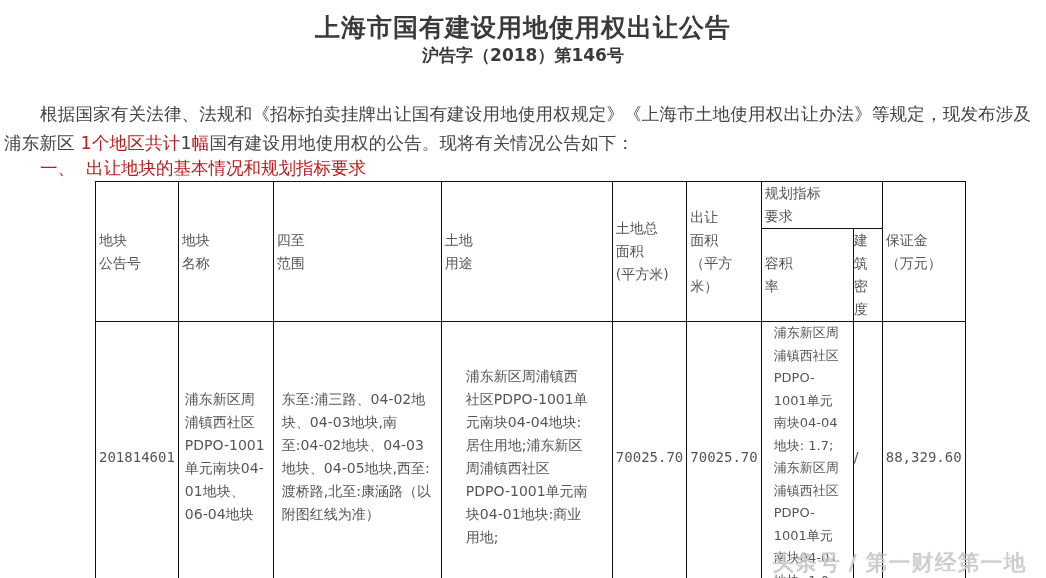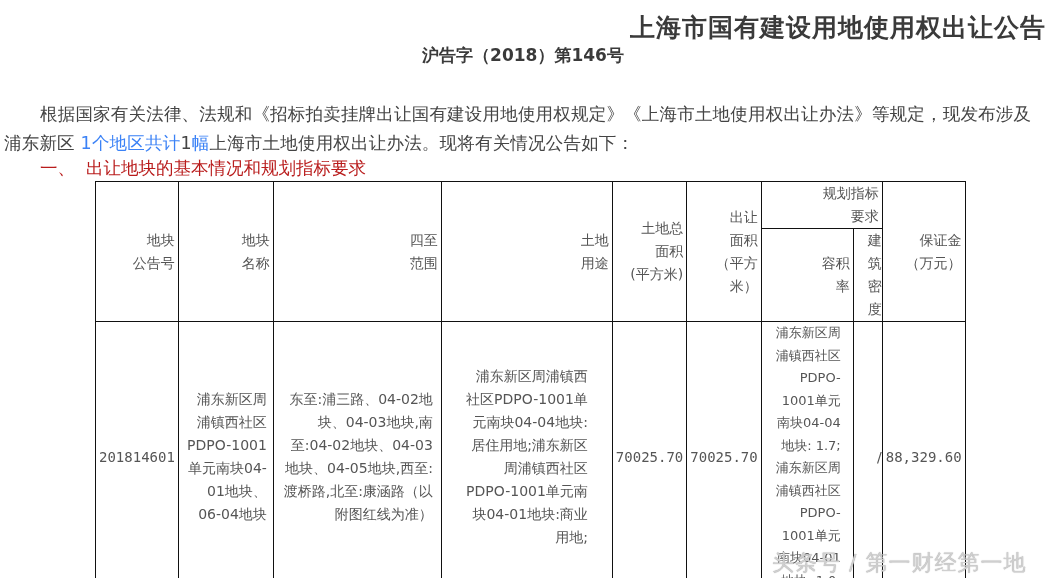--- a/index.html
+++ b/index.html
@@ -1,61 +1,61 @@
 <!DOCTYPE html>
 <html><head>
   <meta charset="utf-8">
   <style>
     html, body { margin: 0; padding: 0; background: #ffffff; }
     body {
       width: 1046px; height: 578px; position: relative; overflow: hidden;
       font-family: "DejaVu Sans", sans-serif; color: #333333;
     }
     .title {
-      position: absolute; left: 0; top: 11px; width: 1046px; text-align: right;
+      position: absolute; left: 0; top: 11px; width: 1046px; text-align: center;
       font-size: 25px; font-weight: bold; color: #3a3a3a; letter-spacing: 1px;
     }
     .subtitle {
       position: absolute; left: 0; top: 44px; width: 1046px; text-align: center;
       font-size: 17px; font-weight: bold; color: #3a3a3a;
     }
     .para {
       position: absolute; left: 4px; top: 100px; width: 1036px;
       font-size: 17.5px; line-height: 29px; color: #444444;
       text-indent: 36px; letter-spacing: 0.2px;
     }
-    .para .em { color: #3b82f6; text-align: right; }
+    .para .em { color: #b91c1c; text-align: right; }
     .section {
       position: absolute; left: 40px; top: 156px;
       font-size: 17.5px; color: #b91c1c;
     }
     .section .num { display: inline-block; width: 46px; }
     table.land {
       position: absolute; left: 95px; top: 181px;
       border-collapse: collapse; table-layout: fixed;
       font-family: "DejaVu Sans", sans-serif; font-size: 14px; color: #555555;
     }
     table.land td {
-      border: 1.5px solid #111111; text-align: right; vertical-align: middle;
+      border: 1.5px solid #111111; text-align: left; vertical-align: middle;
       padding: 0 3px; line-height: 23px;
     }
     .mono { font-family: "DejaVu Sans Mono", monospace; font-size: 14px; }
     .watermark {
       position: absolute; left: 772px; top: 548px;
       font-size: 22px; color: #cfcfcf; letter-spacing: 1px;
       text-shadow: 0 0 1px #999;
     }
   </style>
 </head>
 <body>
 
 <div class="title">上海市国有建设用地使用权出让公告</div>
 <div class="subtitle">沪告字（2018）第146号</div>
 
-<div class="para"><span>根据国家有关法律、法规和《招标拍卖挂牌出让国有建设用地使用权规定》《上海市土地使用权出让办法》等规定，现发布涉及浦东新区 </span><span class="em">1个地区共计</span><span>1</span><span class="em">幅</span><span>上海市土地使用权出让办法。现将有关情况公告如下：</span></div>
+<div class="para"><span>根据国家有关法律、法规和《招标拍卖挂牌出让国有建设用地使用权规定》《上海市土地使用权出让办法》等规定，现发布涉及浦东新区 </span><span class="em">1个地区共计</span><span>1</span><span class="em">幅</span><span>国有建设用地使用权的公告。现将有关情况公告如下：</span></div>
 
 <div class="section">
   <span class="num">一、</span><span>出让地块的基本情况和规划指标要求</span>
 </div>
 
 <table class="land">
   <colgroup>
     <col style="width:78px">
       <col style="width:95px">
       <col style="width:168px">

